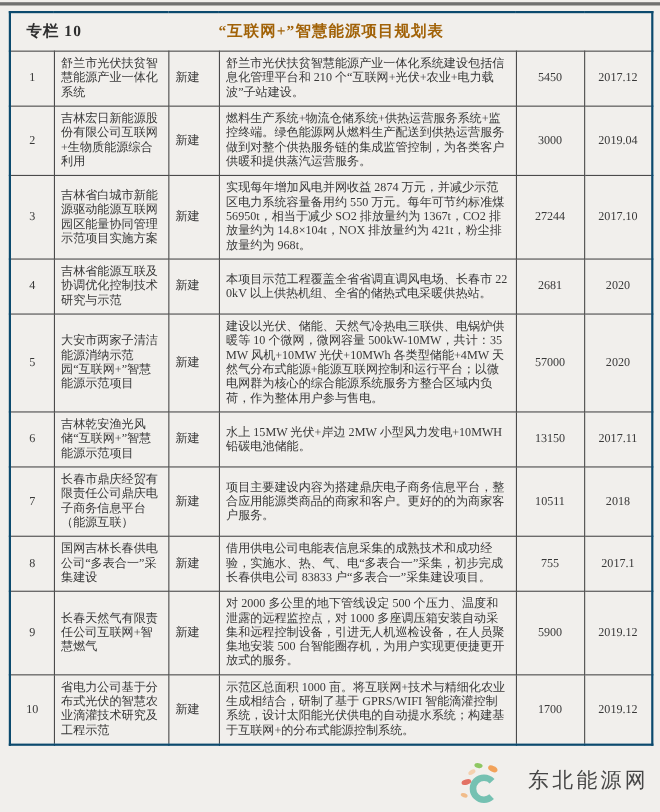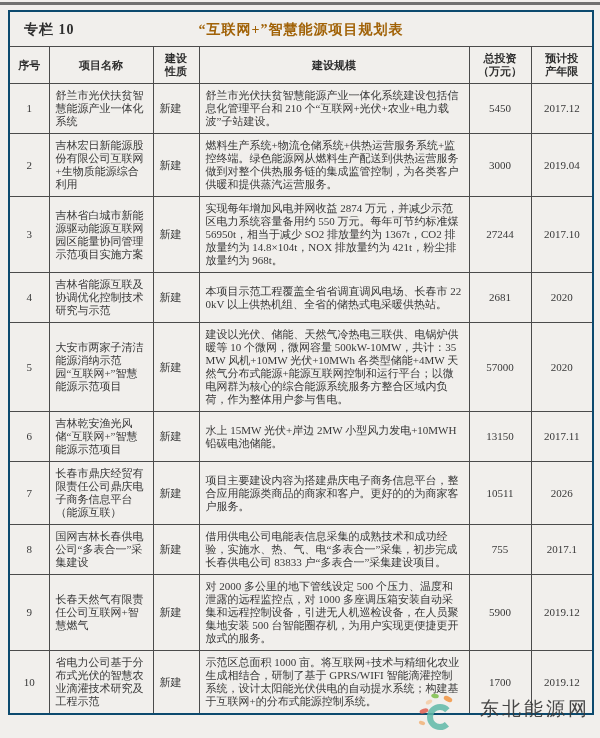--- a/index.html
+++ b/index.html
@@ -63,31 +63,20 @@
       <col style="width:62px">
       <col style="width:62px">
   </colgroup>
   <tbody>
     <tr>
       <td class="title-cell" colspan="6">
         <span class="title-label">专栏 10</span>
         <span class="title-text">“互联网+”智慧能源项目规划表</span>
       </td>
     </tr>
-    <tr>
-      <th class="hdr">序号</th>
-      <th class="hdr">项目名称</th>
-      <th class="hdr">建设
-性质</th>
-      <th class="hdr">建设规模</th>
-      <th class="hdr">总投资
-（万元）</th>
-      <th class="hdr">预计投
-产年限</th>
-    </tr>
 
     <tr>
       <td class="c-serial">1</td>
       <td class="c-name">舒兰市光伏扶贫智慧能源产业一体化系统</td>
       <td class="c-nature">新建</td>
       <td class="c-scale">舒兰市光伏扶贫智慧能源产业一体化系统建设包括信息化管理平台和 210 个“互联网+光伏+农业+电力载波”子站建设。</td>
       <td class="c-invest">5450</td>
       <td class="c-year">2017.12</td>
     </tr>
     <tr>
@@ -129,21 +118,21 @@
       <td class="c-scale">水上 15MW 光伏+岸边 2MW 小型风力发电+10MWH 铅碳电池储能。</td>
       <td class="c-invest">13150</td>
       <td class="c-year">2017.11</td>
     </tr>
     <tr>
       <td class="c-serial">7</td>
       <td class="c-name">长春市鼎庆经贸有限责任公司鼎庆电子商务信息平台（能源互联）</td>
       <td class="c-nature">新建</td>
       <td class="c-scale">项目主要建设内容为搭建鼎庆电子商务信息平台，整合应用能源类商品的商家和客户。更好的的为商家客户服务。</td>
       <td class="c-invest">10511</td>
-      <td class="c-year">2026</td>
+      <td class="c-year">2018</td>
     </tr>
     <tr>
       <td class="c-serial">8</td>
       <td class="c-name">国网吉林长春供电公司“多表合一”采集建设</td>
       <td class="c-nature">新建</td>
       <td class="c-scale">借用供电公司电能表信息采集的成熟技术和成功经验，实施水、热、气、电“多表合一”采集，初步完成长春供电公司 83833 户“多表合一”采集建设项目。</td>
       <td class="c-invest">755</td>
       <td class="c-year">2017.1</td>
     </tr>
     <tr>

